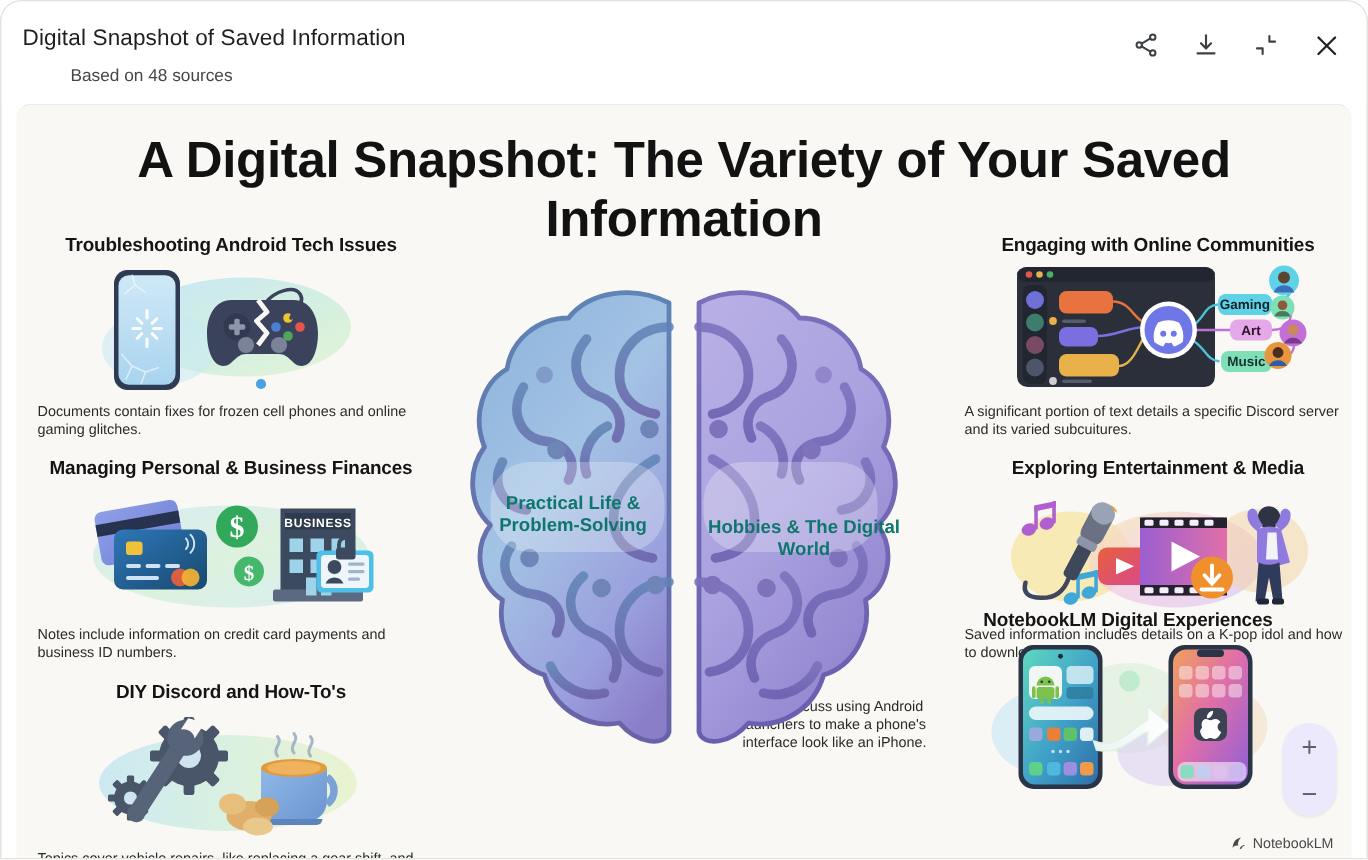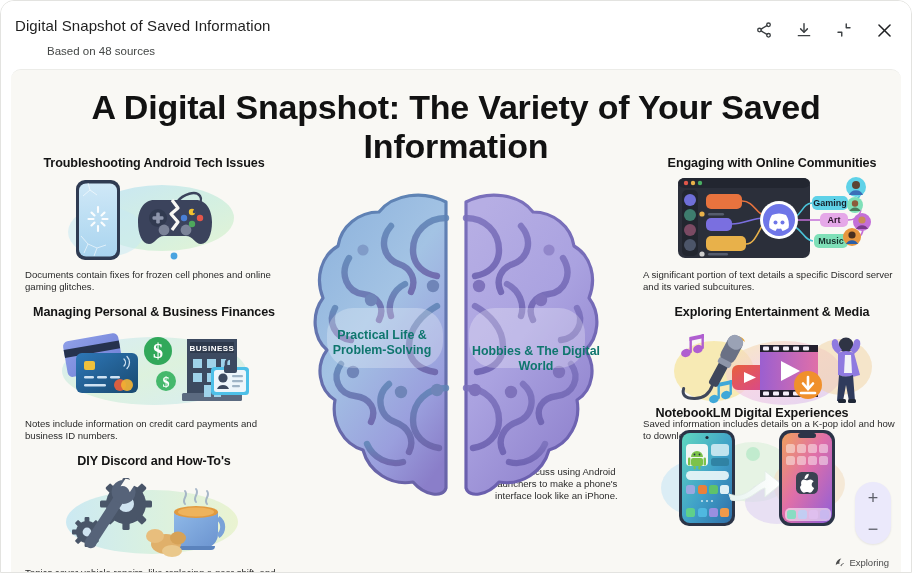--- a/index.html
+++ b/index.html
@@ -811,18 +811,18 @@
         <button>−</button>
       </div>
 
       <div class="brand">
         <span>
           <svg width="11" height="11" viewBox="0 0 24 24" fill="#4a4a4a">
             <path d="M4 18 C4 10 9 4 16 3 C12 7 11 11 12 15 C9 14 6 15 4 18 Z"></path>
             <path d="M14 19 C16 15 20 13 22 14 C19 15 17 17 16 20 Z"></path>
           </svg>
         </span>
-        <span>Exploring</span>
+        <span>NotebookLM</span>
       </div>
 
     </div>
   </div>
 </div>
 
 </body></html>

